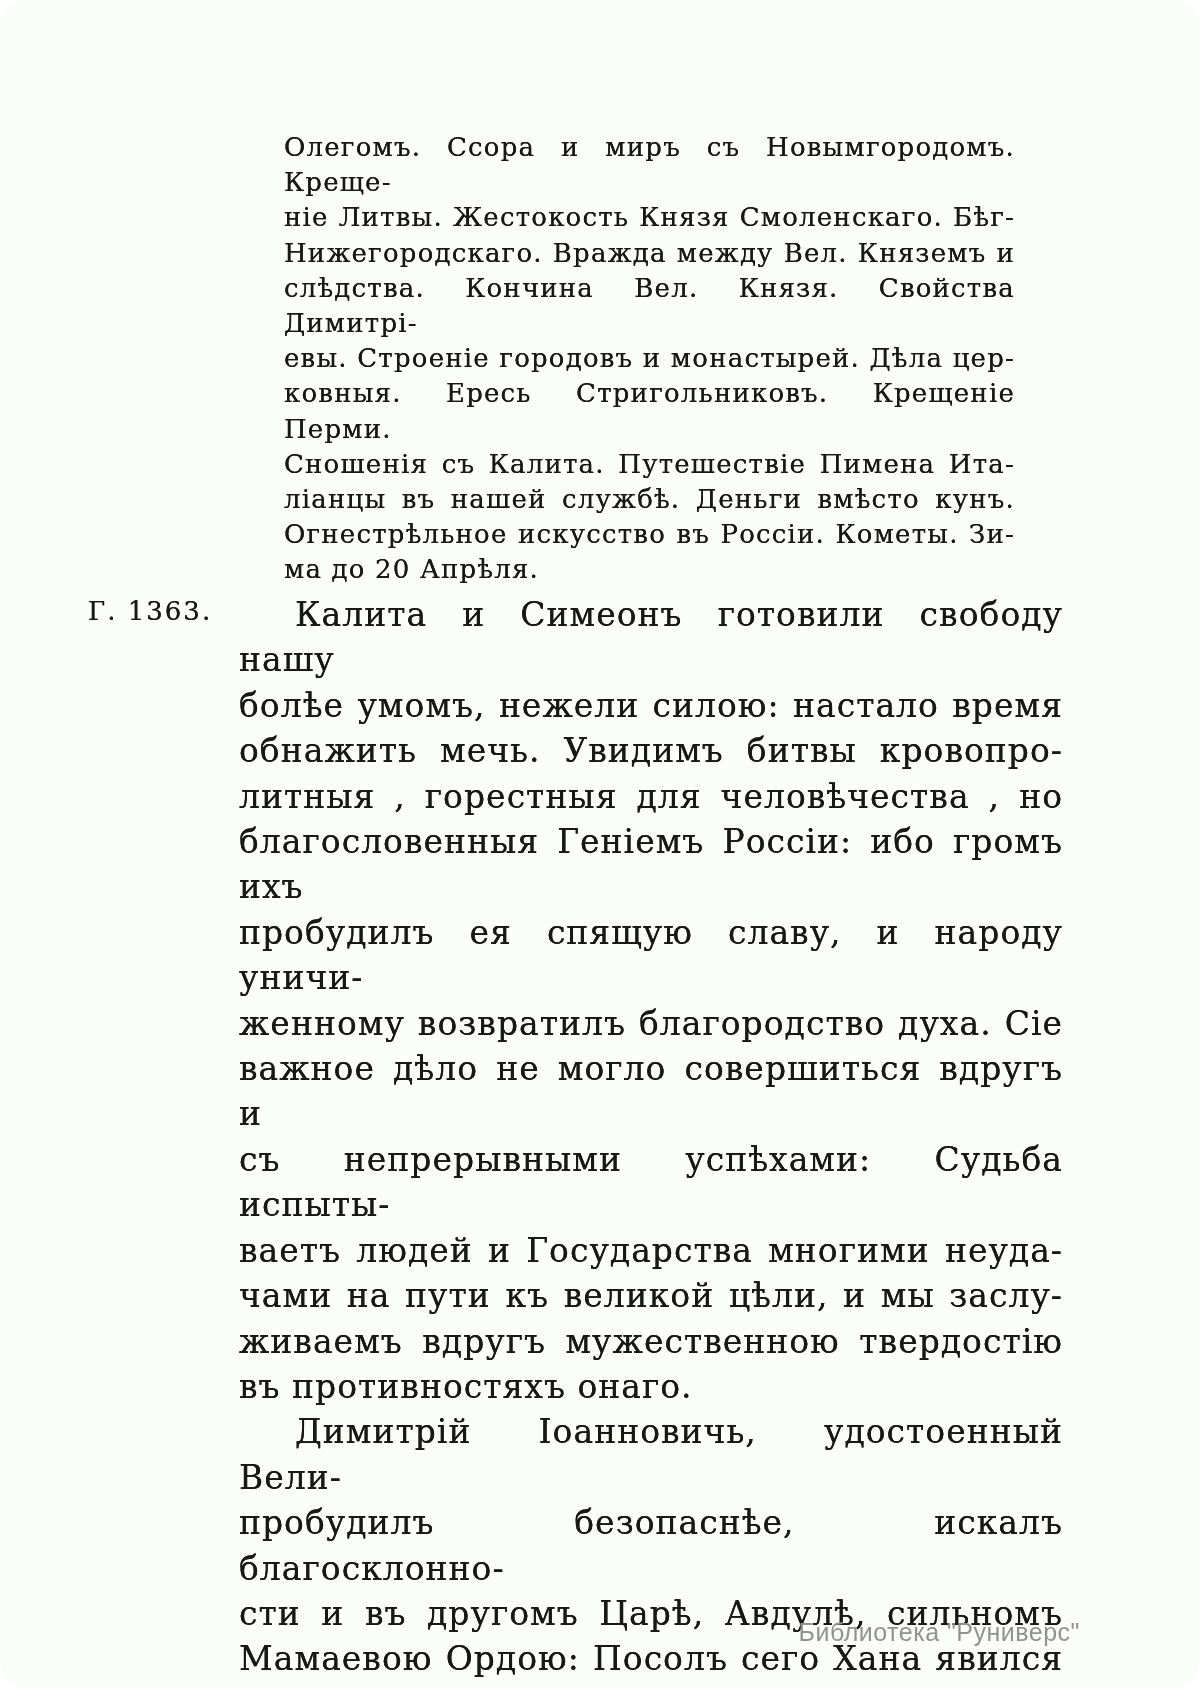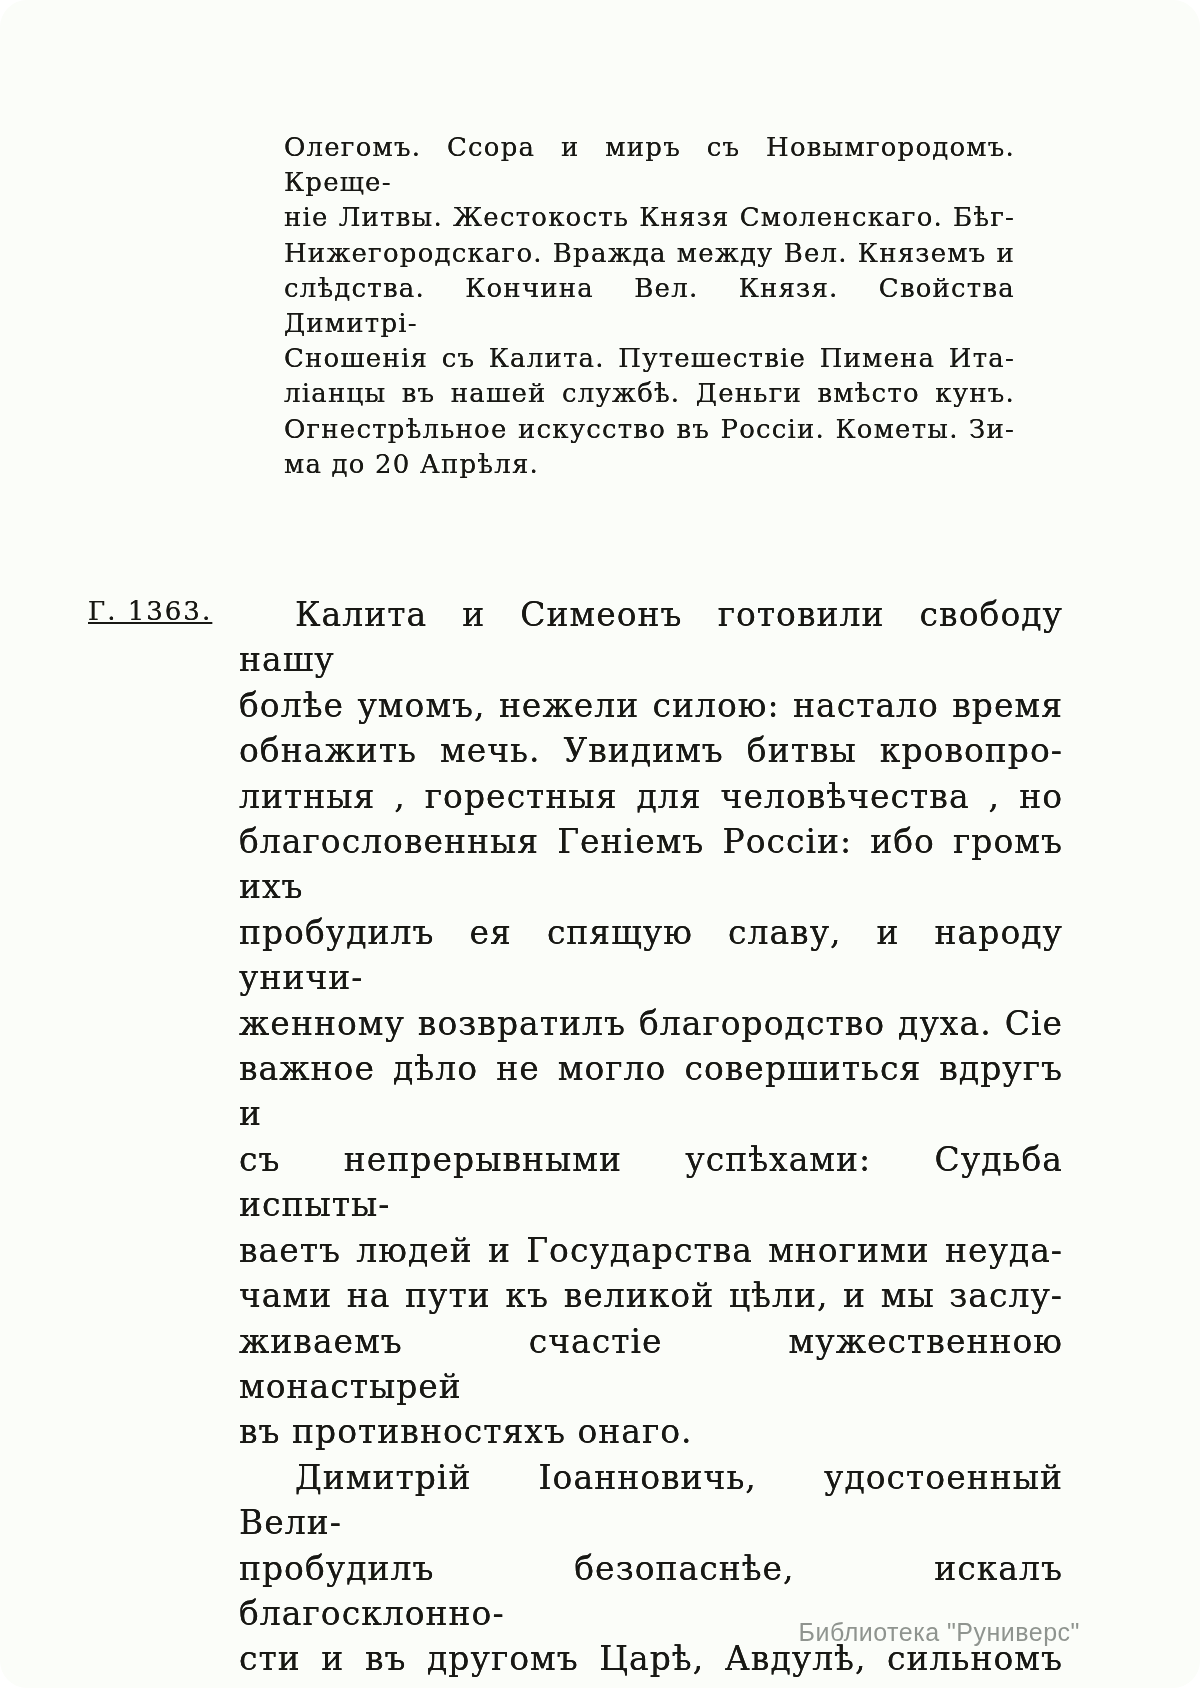--- a/index.html
+++ b/index.html
@@ -33,21 +33,20 @@
   }
   .lastline{text-align-last:left;}
   .indent{text-indent:56px;}
   .margin-note{
     position:absolute;
     left:88px;top:596px;
     font-size:26px;
     letter-spacing:2px;
     text-shadow:0 0 0.5px #181814;
     white-space:nowrap;
-    text-decoration:underline;
   }
   .watermark{
     position:absolute;
     right:120px;top:1618px;
     font-family:"Liberation Sans","DejaVu Sans",sans-serif;
     font-size:25px;
     color:#8f948f;
     letter-spacing:0.5px;
     white-space:nowrap;
   }
@@ -55,41 +54,43 @@
 </head>
 <body>
 
 <div class="page">
 
   <div class="summary">
       <div class="line">Олегомъ. Ссора и миръ съ Новымгородомъ. Креще-</div>
       <div class="line">ніе Литвы. Жестокость Князя Смоленскаго. Бѣг-</div>
       <div class="line">Нижегородскаго. Вражда между Вел. Княземъ и</div>
       <div class="line">слѣдства. Кончина Вел. Князя. Свойства Димитрі-</div>
+      <div class="line">евы. Строеніе городовъ и монастырей. Дѣла цер-</div>
+      <div class="line">ковныя. Ересь Стригольниковъ. Крещеніе Перми.</div>
       <div class="line">Сношенія съ Калита. Путешествіе Пимена Ита-</div>
       <div class="line">ліанцы въ нашей службѣ. Деньги вмѣсто кунъ.</div>
       <div class="line">Огнестрѣльное искусство въ Россіи. Кометы. Зи-</div>
       <div class="line lastline">ма до 20 Апрѣля.</div>
     </div>
 
   <div class="margin-note">Г. 1363.</div>
 
   <div class="body-text">
       <div class="line indent">Калита и Симеонъ готовили свободу нашу</div>
       <div class="line">болѣе умомъ, нежели силою: настало время</div>
       <div class="line">обнажить мечь. Увидимъ битвы кровопро-</div>
       <div class="line">литныя , горестныя для человѣчества , но</div>
       <div class="line">благословенныя Геніемъ Россіи: ибо громъ ихъ</div>
       <div class="line">пробудилъ ея спящую славу, и народу уничи-</div>
       <div class="line">женному возвратилъ благородство духа. Сіе</div>
       <div class="line">важное дѣло не могло совершиться вдругъ и</div>
       <div class="line">съ непрерывными успѣхами: Судьба испыты-</div>
       <div class="line">ваетъ людей и Государства многими неуда-</div>
       <div class="line">чами на пути къ великой цѣли, и мы заслу-</div>
-      <div class="line">живаемъ счастіе мужественною монастырей</div>
+      <div class="line">живаемъ вдругъ мужественною твердостію</div>
       <div class="line lastline">въ противностяхъ онаго.</div>
       <div class="line indent">Димитрій Іоанновичь, удостоенный Вели-</div>
       <div class="line">пробудилъ безопаснѣе, искалъ благосклонно-</div>
       <div class="line">сти и въ другомъ Царѣ, Авдулѣ, сильномъ</div>
       <div class="line">Мамаевою Ордою: Посолъ сего Хана явился</div>
     </div>
 
   <div class="watermark">Библиотека "Руниверс"</div>
 
 </div>

